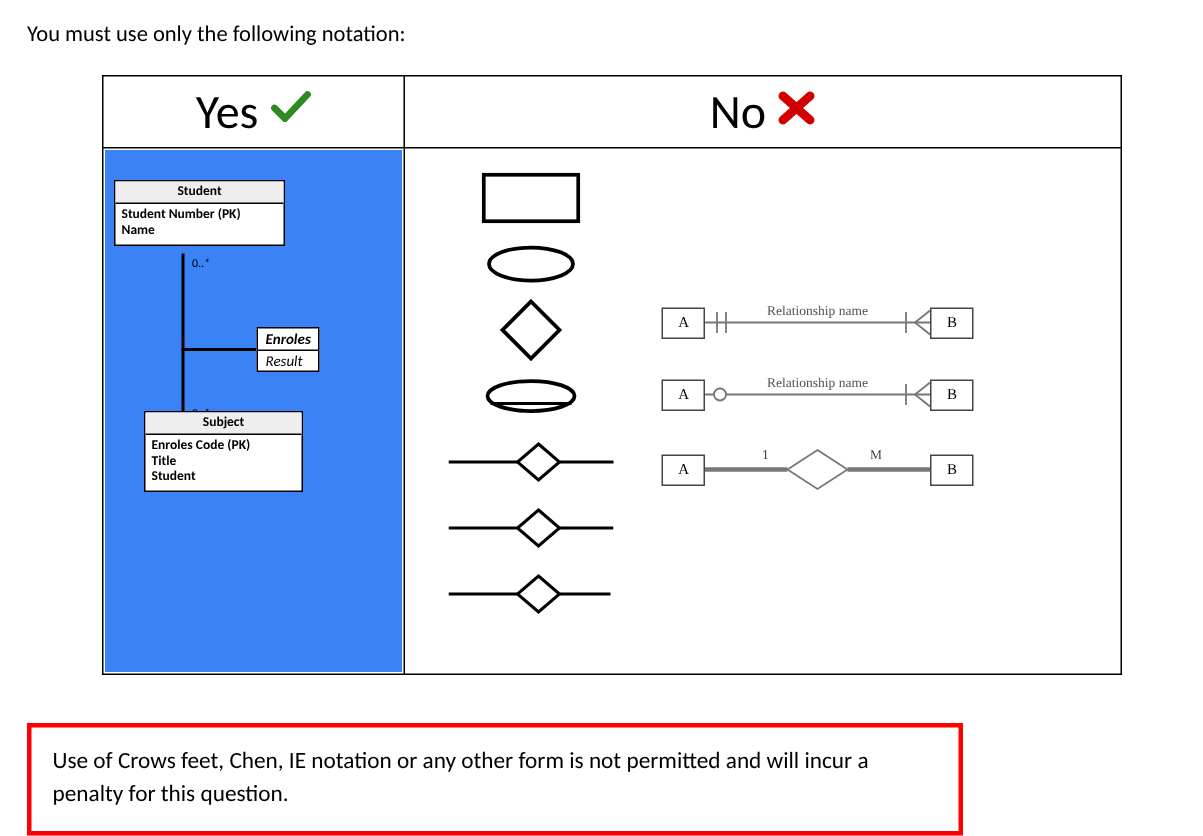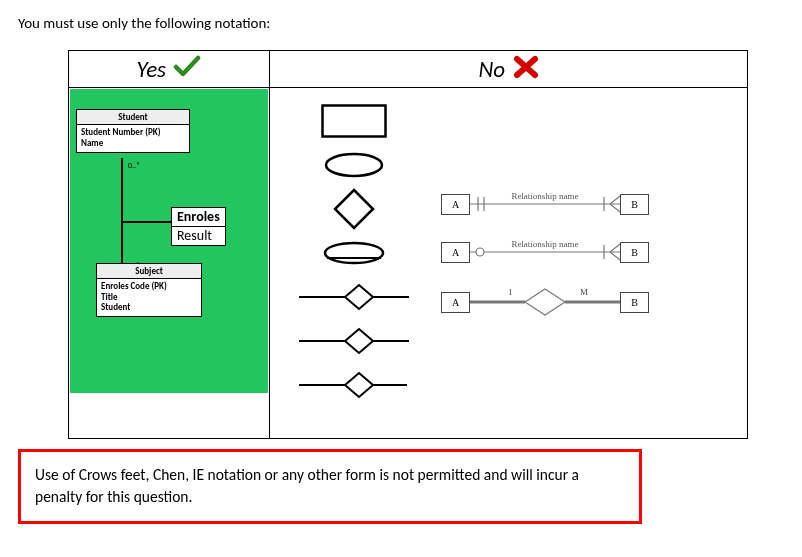--- a/index.html
+++ b/index.html
@@ -22,36 +22,35 @@
   }
   .outer-table td {
     border: 1px solid #000;
     vertical-align: top;
   }
   .hdr-cell {
     text-align: center;
     padding: 4px 0;
   }
   .hdr {
-    font-size: 23px;
+    font-size: 32px;
     display: inline-block;
     vertical-align: middle;
-    font-style: italic;
   }
   .check {
     display: inline-block;
     vertical-align: middle;
     margin-left: 4px;
   }
   .yes-col { width: 200px; }
   .no-col  { width: 480px; }
   .yes-body {
-    height: 304px;
+    height: 348px;
     position: relative;
-    background: #22c55e;
+    background: #3b82f6;
   }
   .no-body {
     height: 348px;
     position: relative;
     padding: 14px 18px;
     box-sizing: border-box;
   }
   
   .uml {
     position: absolute;
@@ -74,21 +73,22 @@
   }
   .cls .body {
     padding: 2px 4px 4px 4px;
     min-height: 20px;
     font-weight: bold;
   }
   .assoc {
     border: 1.5px solid #000;
     background: #fff;
     position: absolute;
-    font-size: 14px;
+    font-size: 10px;
+    font-style: italic;
   }
   .assoc div { padding: 1px 5px; }
   .assoc div:first-child { border-bottom:1px solid #000; font-weight:bold;}
   .mult {
     position:absolute; font-size:8px;
   }
   .line { position:absolute; background:#000; }
   
   .shapes {
     position: absolute;
@@ -111,21 +111,21 @@
   }
   .ebox {
     display:inline-block; border:1px solid #444; padding:4px 10px;
     background:#fff; text-align:center; font-family: 'Times New Roman', serif;
   }
   .rel-row { display:flex; align-items:center; margin-bottom:18px;}
   
   .warn {
     border: 3.5px solid #ff0000;
     padding: 12px 14px;
-    margin-top: 10px;
+    margin-top: 32px;
     font-size: 15.5px;
     line-height: 1.45;
     width: 624px;
     box-sizing: border-box;
   }
 </style>
 </head>
 <body>
 
 <p class="intro">You must use only the following notation:</p>

